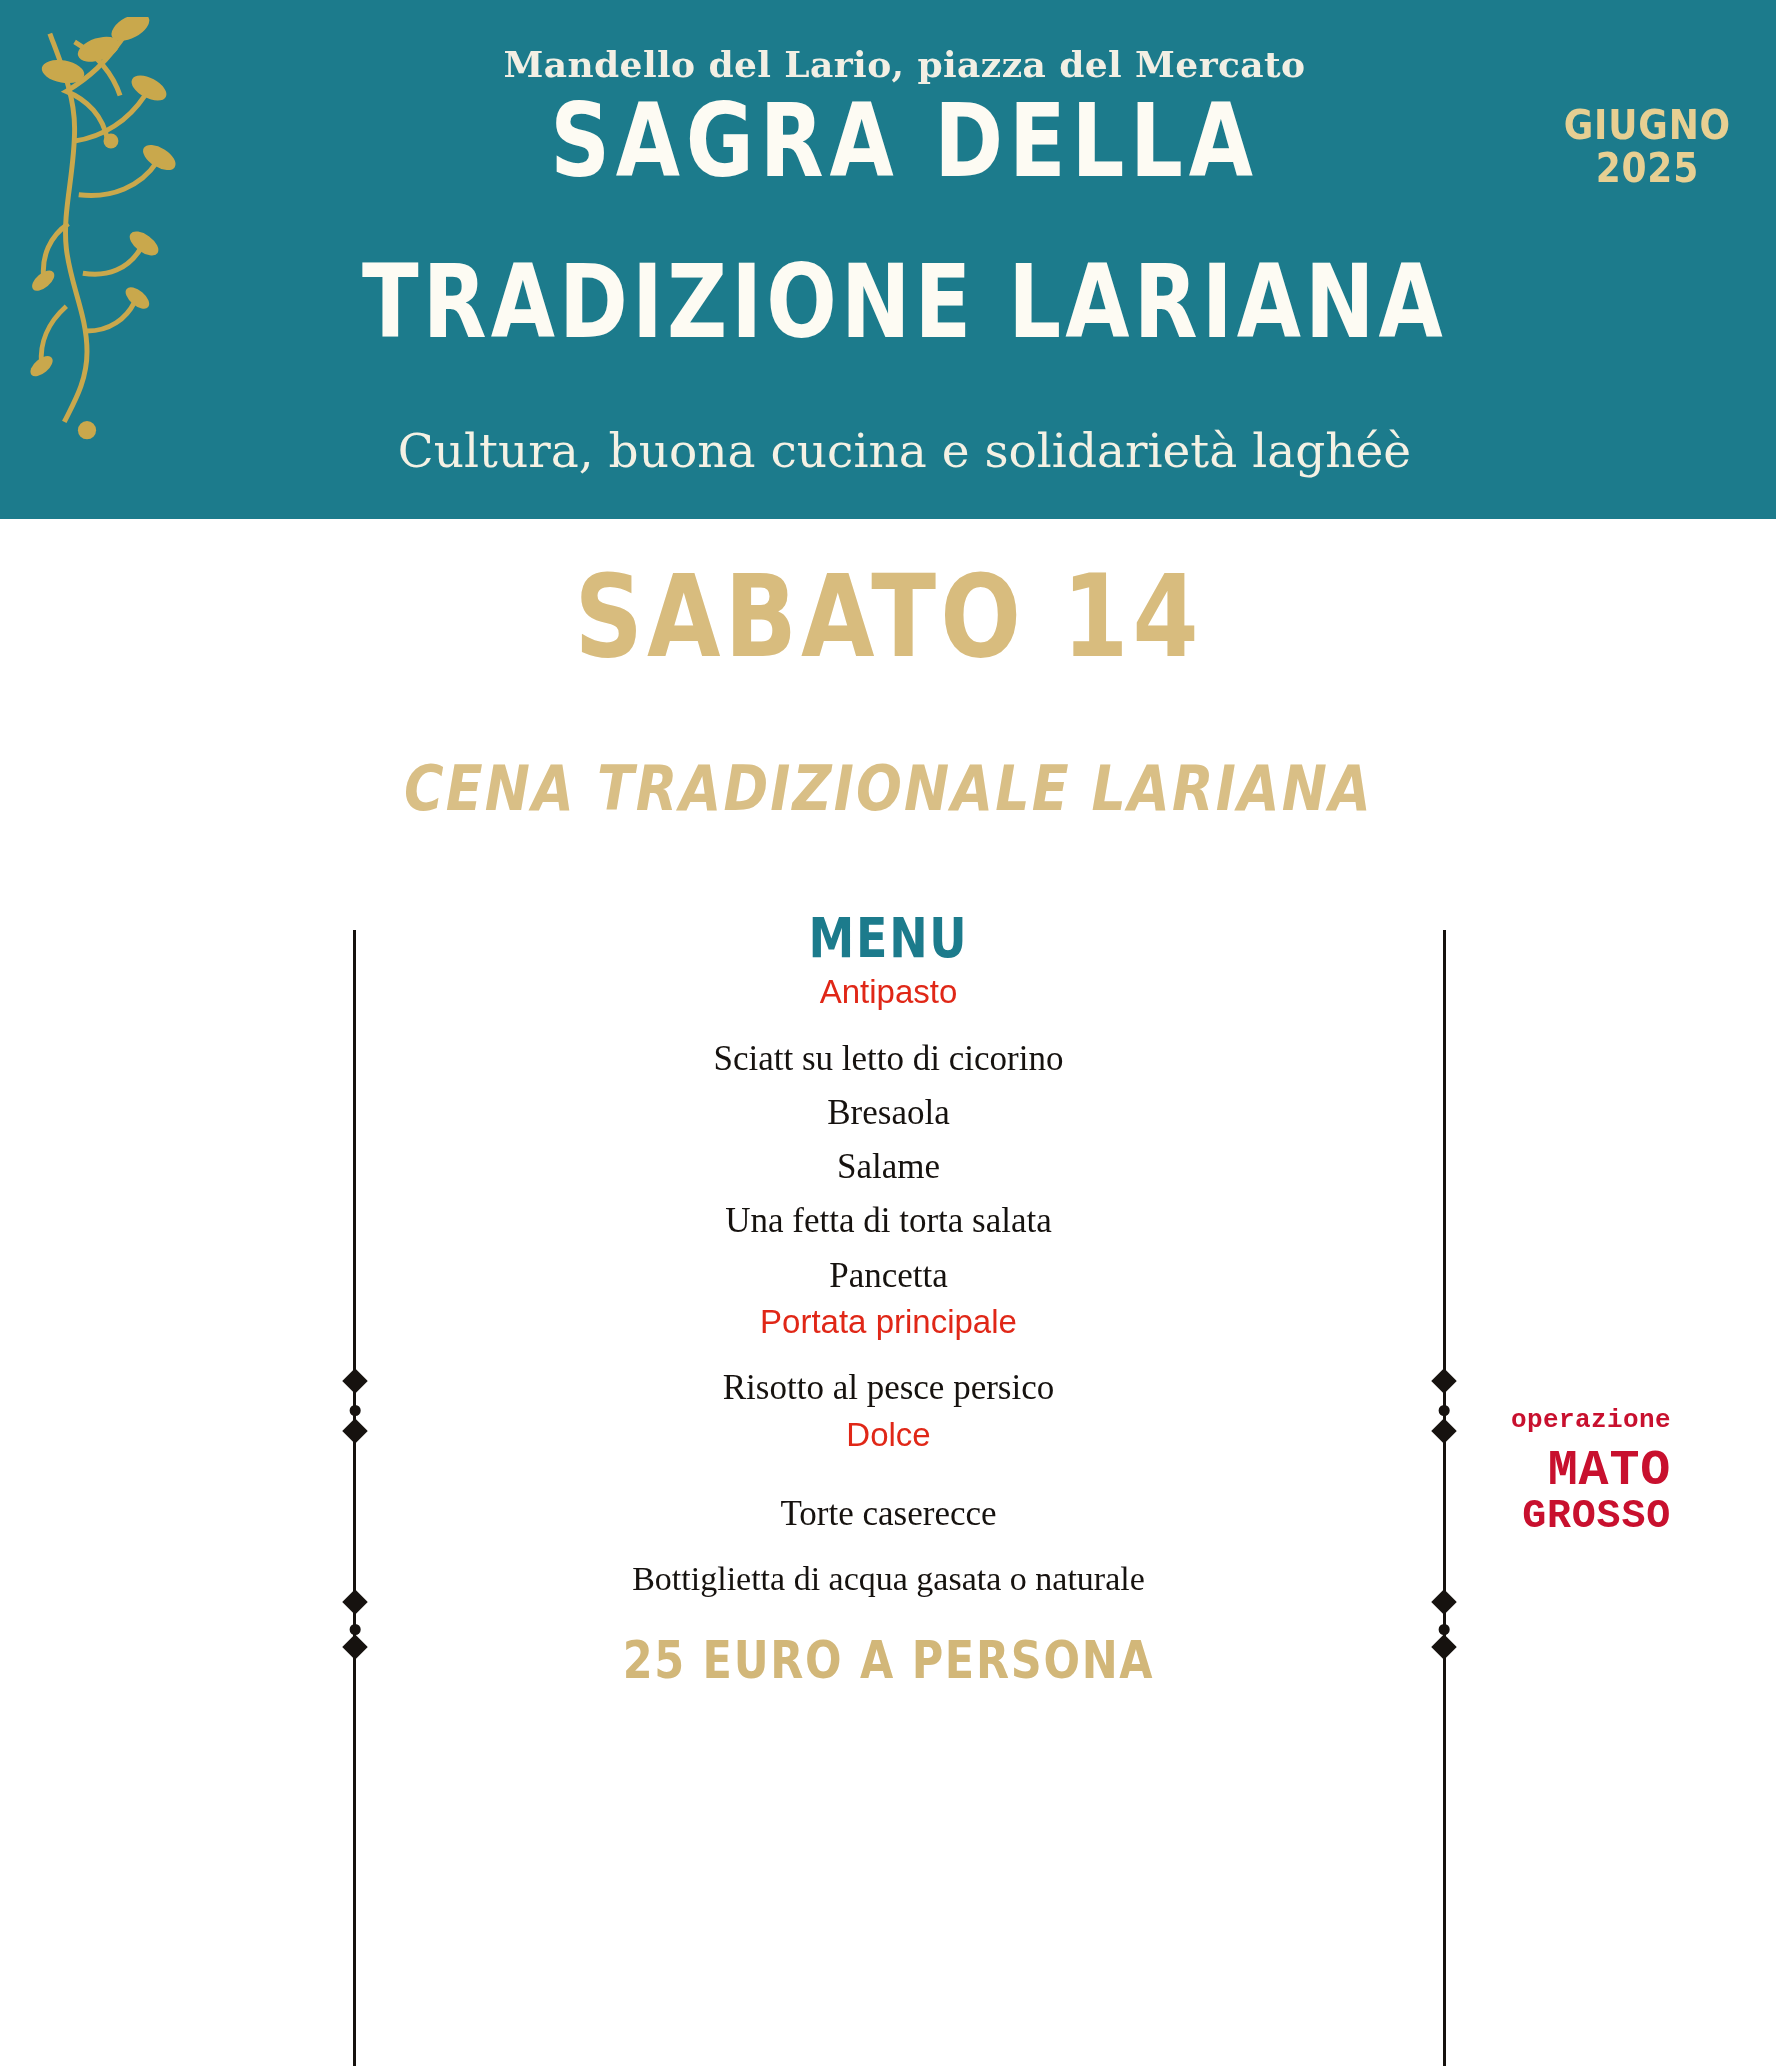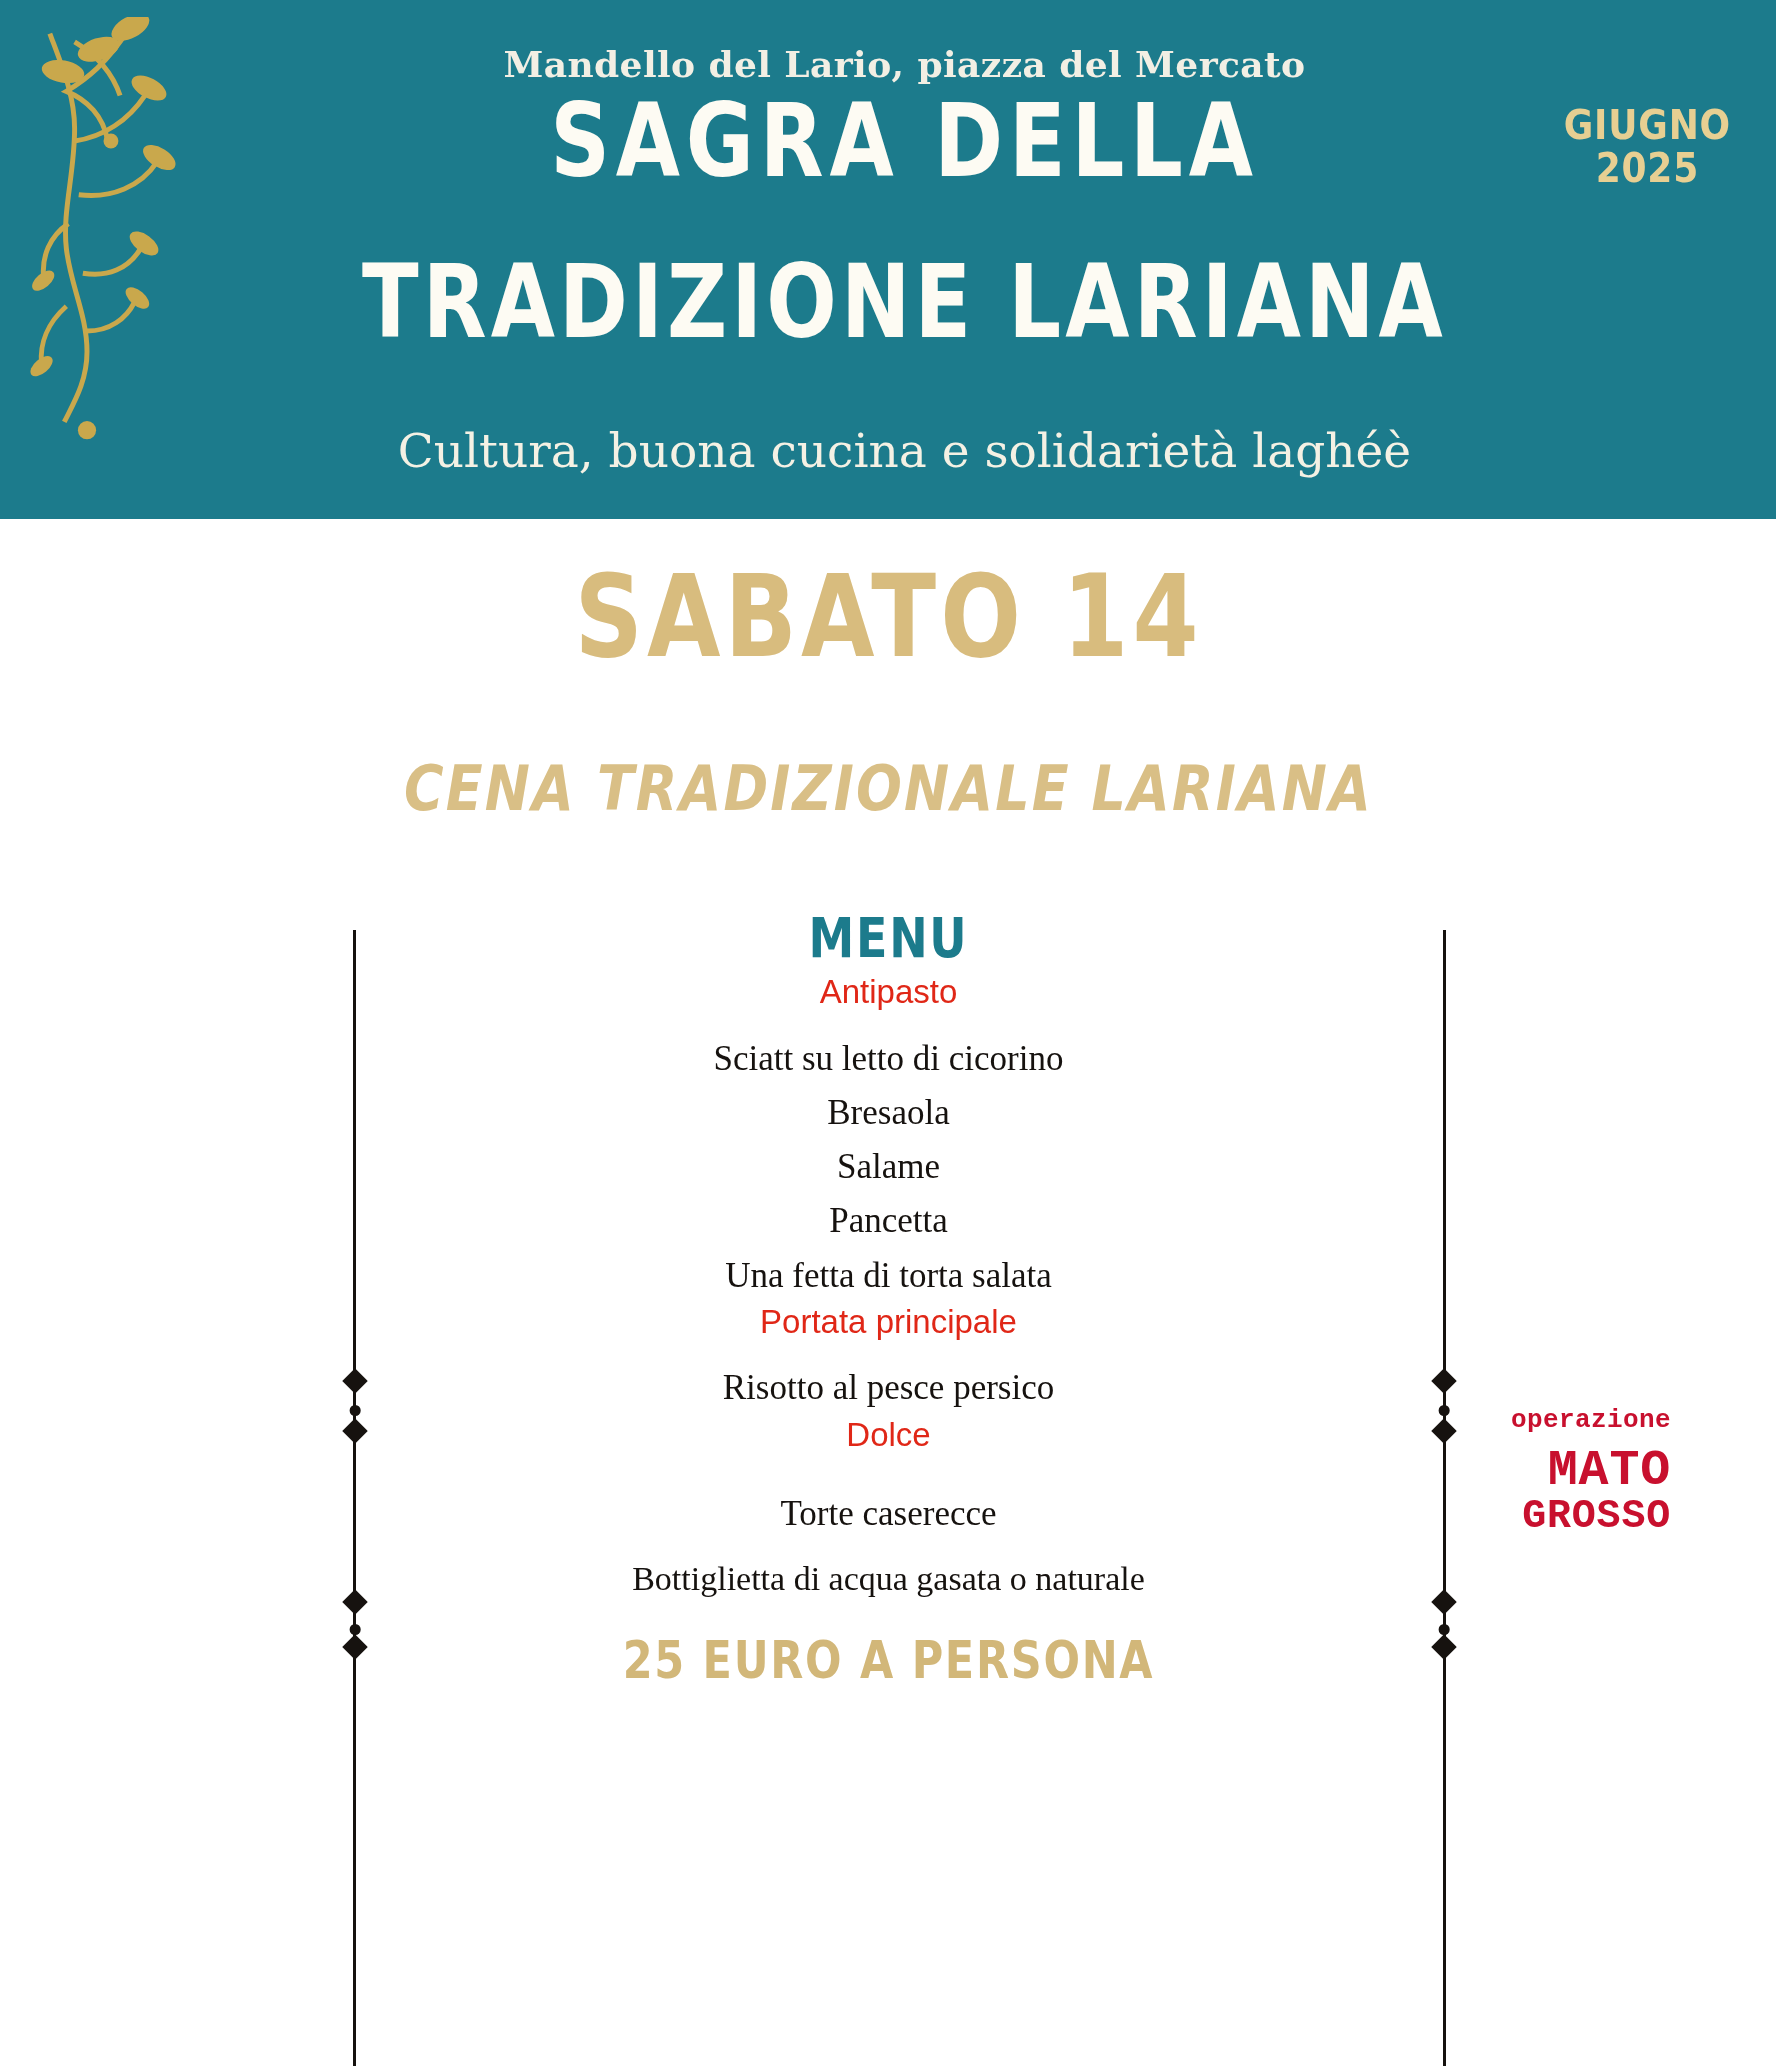--- a/index.html
+++ b/index.html
@@ -296,22 +296,22 @@
 <div class="diamond" style="left:1444px; top:1638px;"></div>
 
 <div class="menu-wrap">
   <div class="menu-title">MENU</div>
 
   <div class="menu-section">Antipasto</div>
   <div class="spacer-sm"></div>
   <div class="menu-item">Sciatt su letto di cicorino</div>
   <div class="menu-item">Bresaola</div>
   <div class="menu-item">Salame</div>
+  <div class="menu-item">Una fetta di torta salata</div>
   <div class="menu-item">Pancetta</div>
-  <div class="menu-item">Una fetta di torta salata</div>
 
   <div class="menu-section">Portata principale</div>
   <div class="spacer-sm"></div>
   <div class="menu-item">Risotto al pesce persico</div>
 
   <div class="menu-section">Dolce</div>
   <div class="spacer-md"></div>
   <div class="menu-item">Torte caserecce</div>
 
   <div class="water-line">Bottiglietta di acqua gasata o naturale</div>

